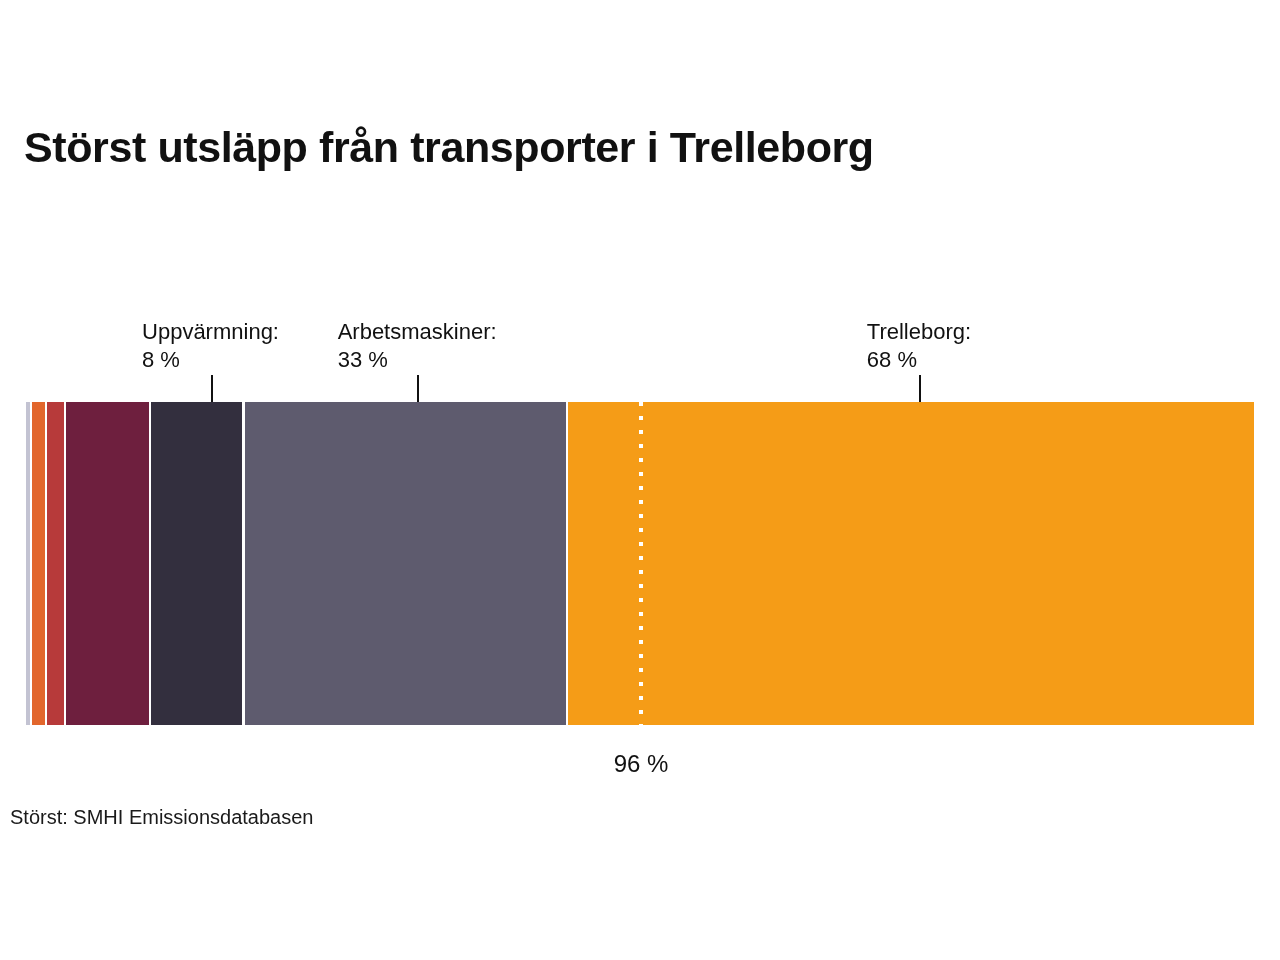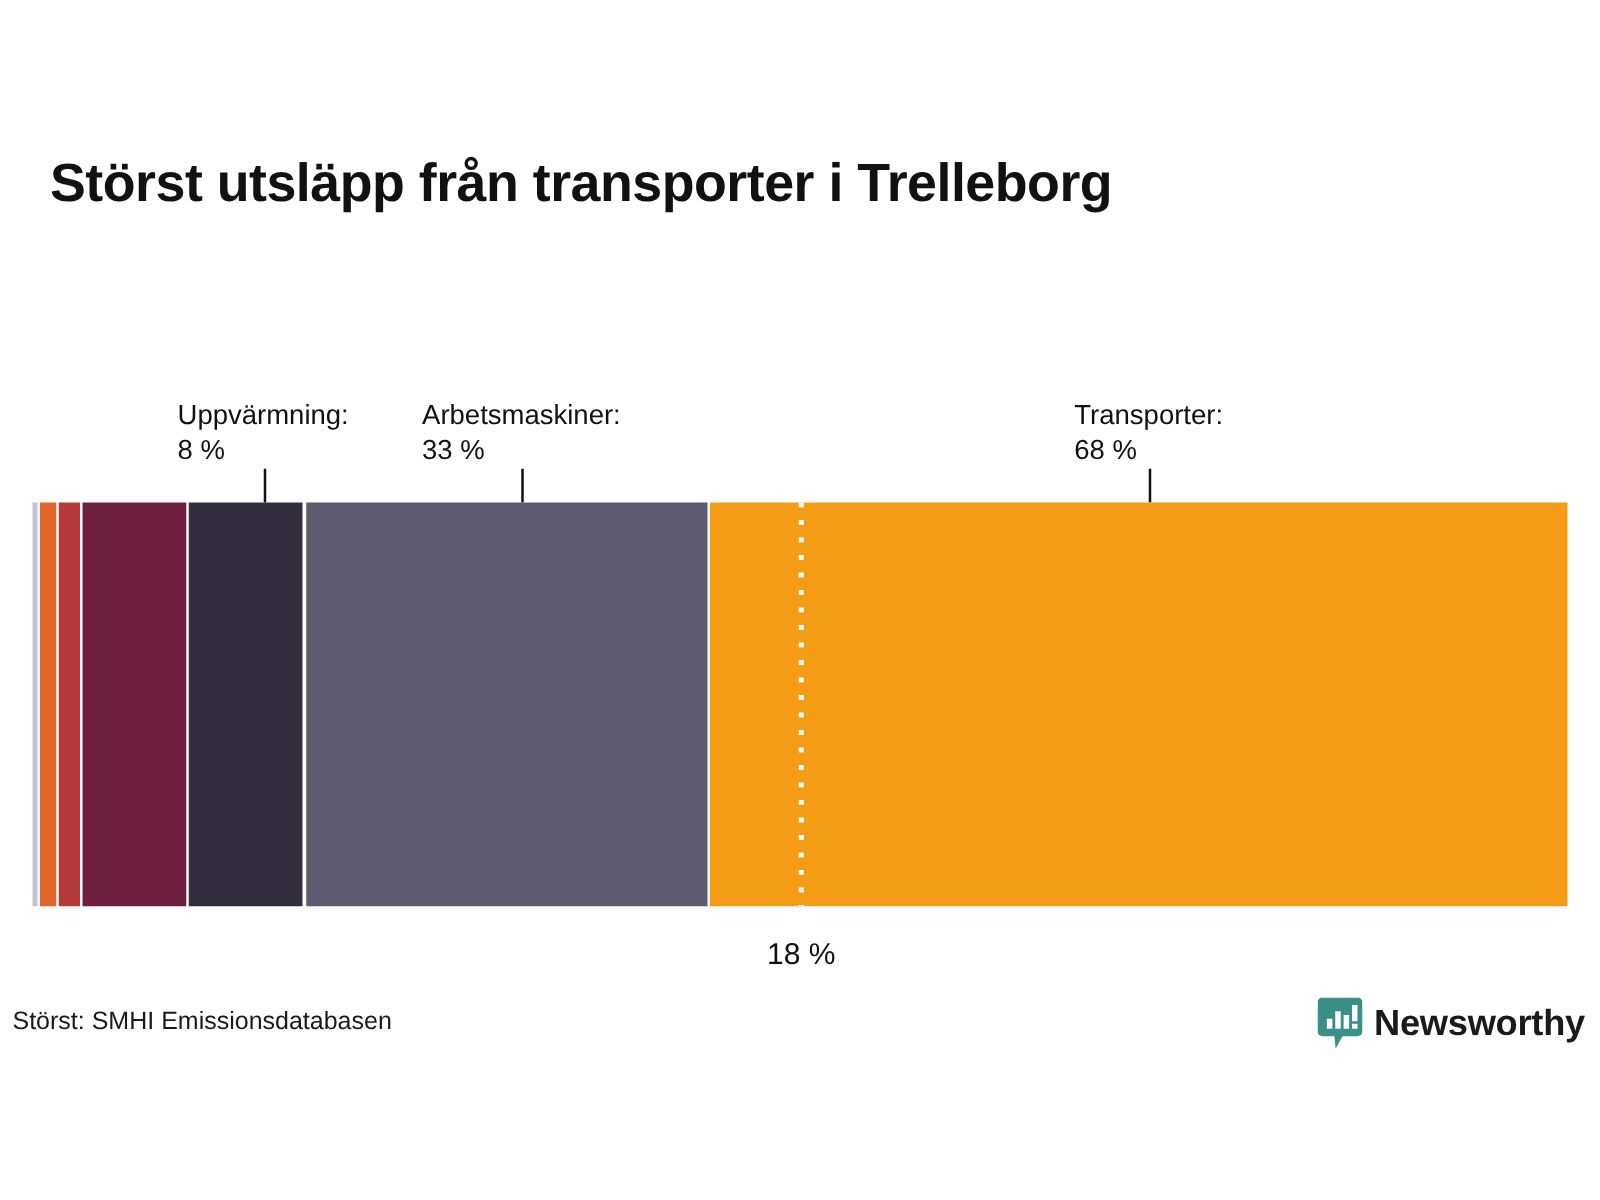--- a/index.html
+++ b/index.html
@@ -25,21 +25,20 @@
   #chart-title {
     position: absolute;
     left: 24px;
     top: 125px;
     font-size: 43px;
     font-weight: bold;
     letter-spacing: -0.4px;
     line-height: 1.05;
     color: #111111;
     white-space: nowrap;
-    margin-left: 16px;
   }
   #chart-subtitle {
     position: absolute;
     left: 24px;
     top: 218px;
     font-size: 26px;
     font-weight: normal;
     color: #222222;
     white-space: nowrap;
   }
@@ -140,48 +139,35 @@
         <span class="ann-line1">Uppvärmning:</span>
         <span class="ann-line2">8 %</span>
       </div>
       <div class="ann-tick" style="left: 210.5px; top: 375px; height: 27px;"></div>
       <div class="annotation" style="left: 417.14px; top: 318px;">
         <span class="ann-line1">Arbetsmaskiner:</span>
         <span class="ann-line2">33 %</span>
       </div>
       <div class="ann-tick" style="left: 417.14px; top: 375px; height: 27px;"></div>
       <div class="annotation" style="left: 918.98px; top: 318px;">
-        <span class="ann-line1">Transporter:</span>
+        <span class="ann-line1">Trelleborg:</span>
         <span class="ann-line2">68 %</span>
       </div>
       <div class="ann-tick" style="left: 918.98px; top: 375px; height: 27px;"></div>
     </div>
 
   <div id="stacked-bar">
       <div class="bar-segment" title="Övrigt: 0.5%" style="width: 4.05px; margin-right: 2.2px; background: rgb(195, 195, 210);"></div>
       <div class="bar-segment" title="Avfall: 1.2%" style="width: 12.8px; margin-right: 2.2px; background: rgb(226, 102, 44);"></div>
       <div class="bar-segment" title="Industri: 1.5%" style="width: 16.55px; margin-right: 2.2px; background: rgb(183, 58, 58);"></div>
       <div class="bar-segment" title="Egen uppvärmning av bostäder och lokaler: 6.8%" style="width: 82.8px; margin-right: 2.2px; background: rgb(110, 31, 62);"></div>
       <div class="bar-segment" title="Uppvärmning: 7.5%" style="width: 91.55px; margin-right: 2.2px; background: rgb(51, 47, 62);"></div>
       <div class="bar-segment" title="Arbetsmaskiner: 25.9%" style="width: 321.55px; margin-right: 2.2px; background: rgb(94, 91, 110);"></div>
       <div class="bar-segment" title="Transporter: 55%" style="width: 685.3px; margin-right: 2.2px; background: rgb(245, 156, 23);"></div>
     </div>
 
   <div id="reference-line" style="left: 639px;"></div>
-  <div id="reference-label" style="left: 641px;">18 %</div>
+  <div id="reference-label" style="left: 641px;">96 %</div>
 
   <div id="source-note">Störst: SMHI Emissionsdatabasen</div>
 
-  <div id="newsworthy-logo">
-    <span class="logo-mark">
-      <svg width="36" height="42" viewBox="0 0 36 42" xmlns="http://www.w3.org/2000/svg">
-        <path d="M4,0 H32 A4,4 0 0 1 36,4 V27 A4,4 0 0 1 32,31 H20 L14.5,41 L13.5,31 H4 A4,4 0 0 1 0,27 V4 A4,4 0 0 1 4,0 Z" fill="#3A8F87"></path>
-        <rect x="7.5" y="17" width="4.4" height="8" fill="#ffffff"></rect>
-        <rect x="14.2" y="11" width="4.4" height="14" fill="#ffffff"></rect>
-        <rect x="20.9" y="14" width="4.4" height="11" fill="#ffffff"></rect>
-        <rect x="27.6" y="6" width="4.4" height="13" fill="#ffffff"></rect>
-        <rect x="27.6" y="21" width="4.4" height="4" fill="#ffffff"></rect>
-      </svg>
-    </span>
-    <span class="logo-text">Newsworthy</span>
-  </div>
 
 </div>
 
 </body></html>

